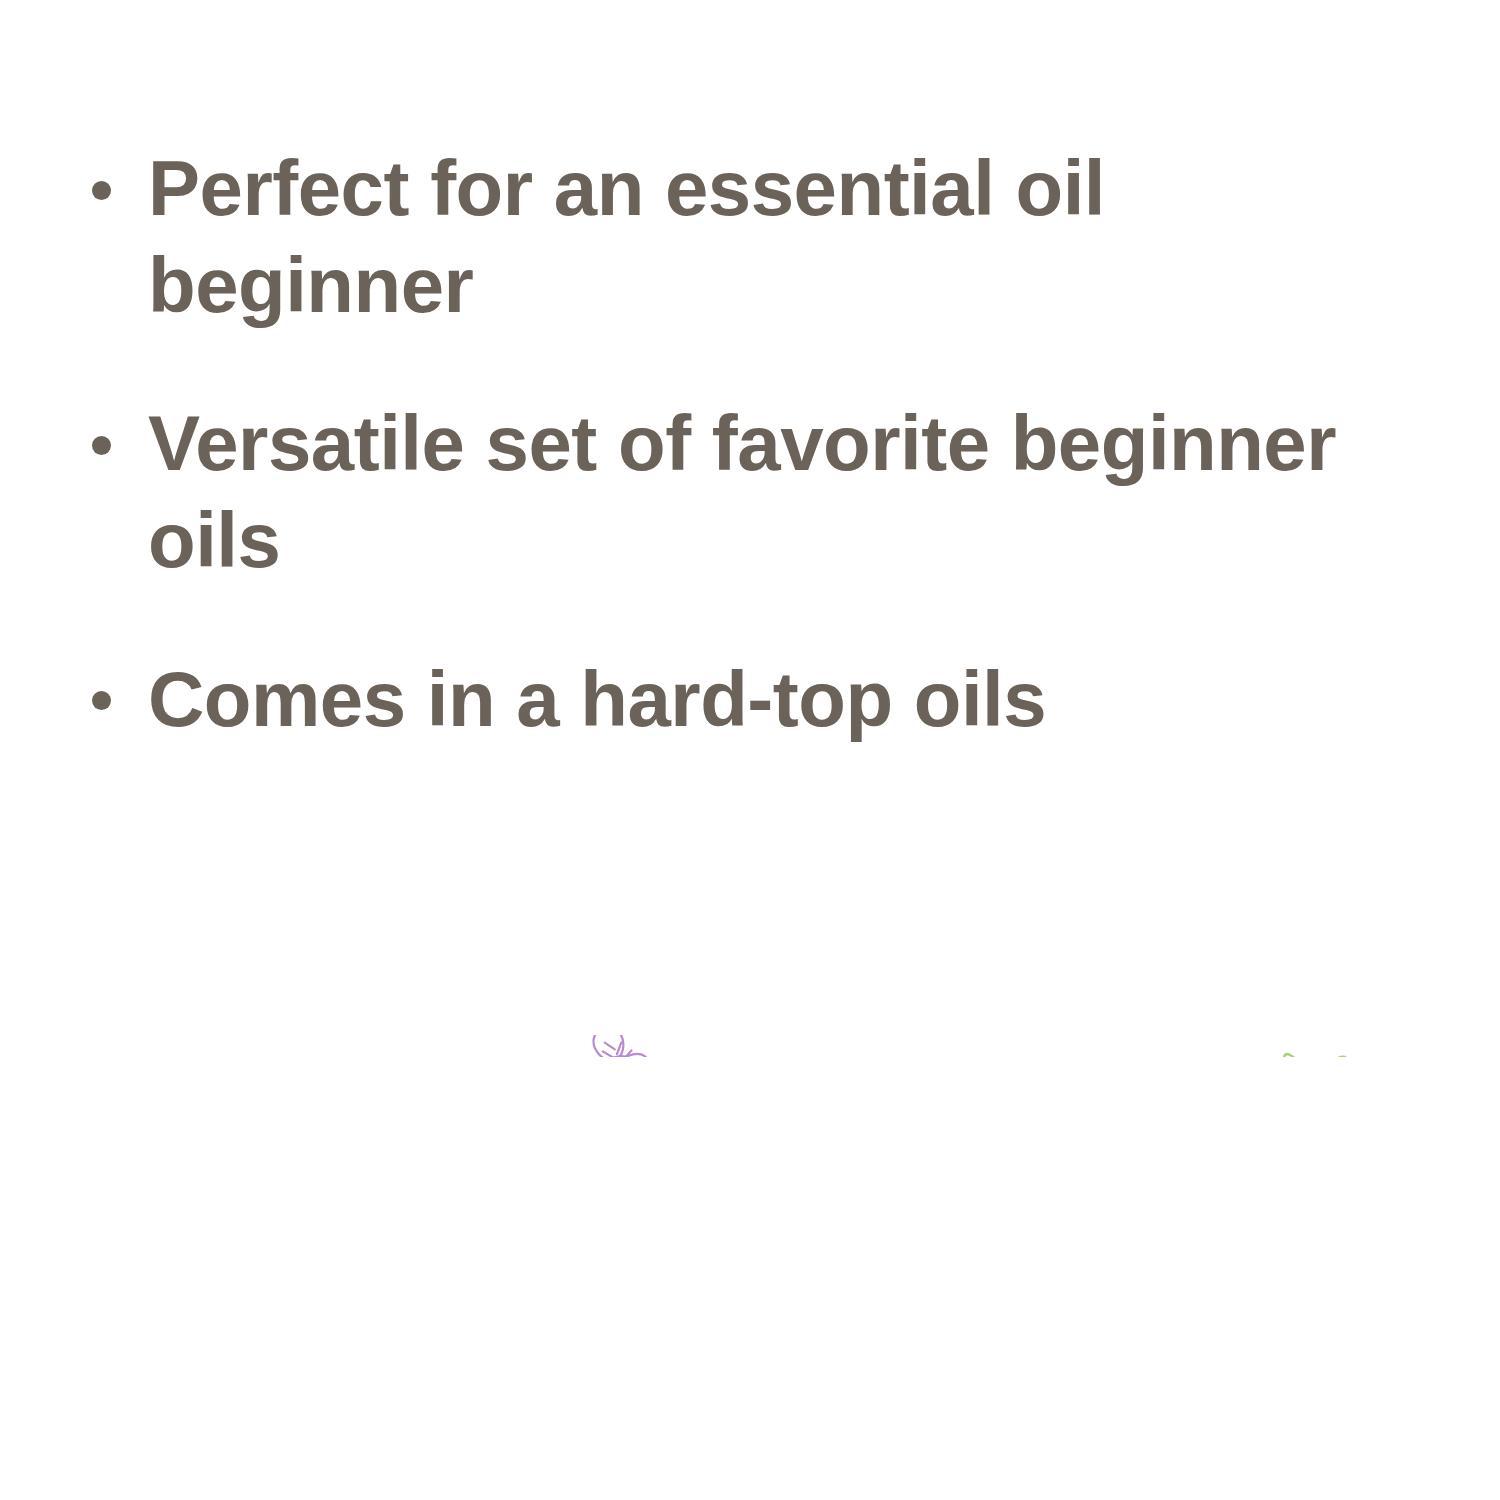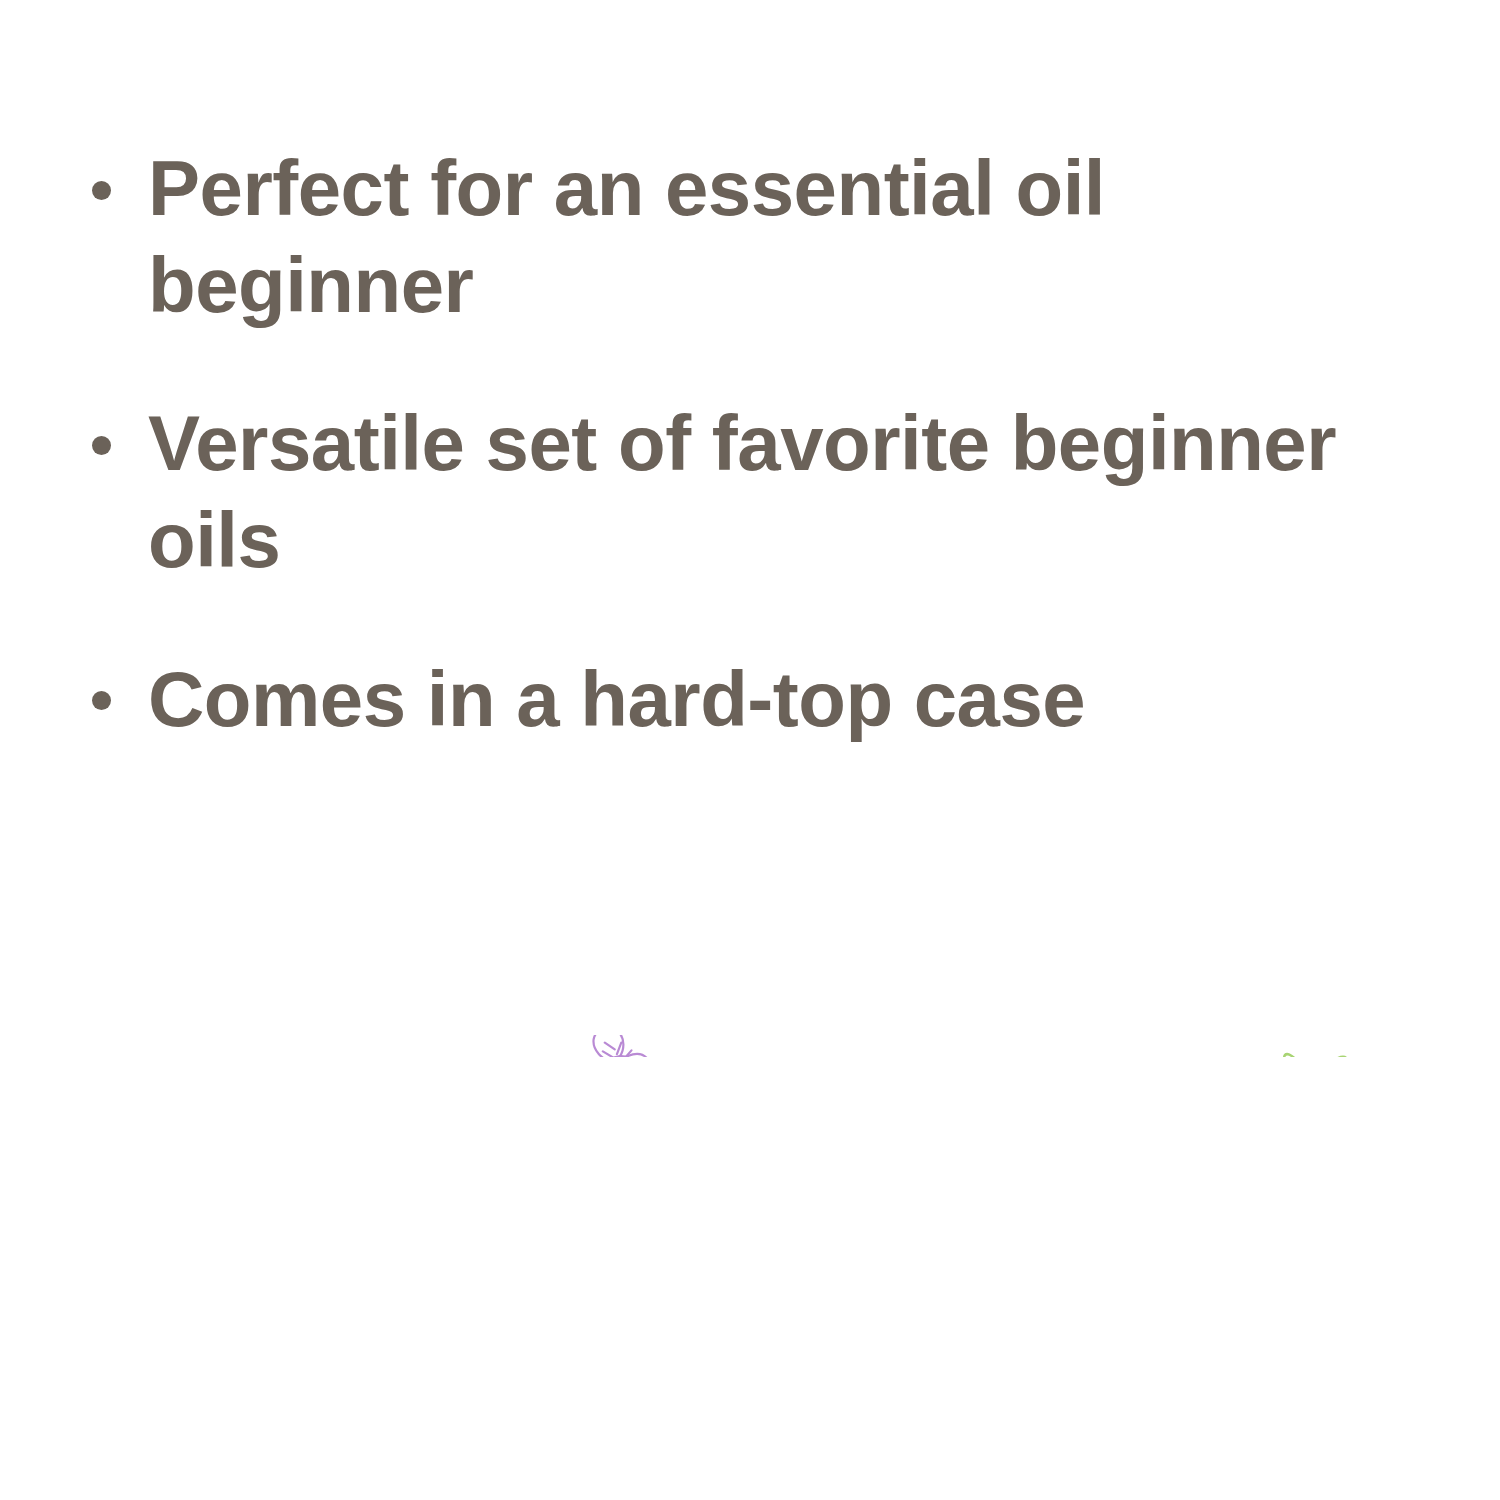--- a/index.html
+++ b/index.html
@@ -78,21 +78,21 @@
     <li class="feature-item">
       <span class="bullet-dot"></span>
       <span class="feature-text">Perfect for an essential oil beginner</span>
     </li>
     <li class="feature-item">
       <span class="bullet-dot"></span>
       <span class="feature-text">Versatile set of favorite beginner oils</span>
     </li>
     <li class="feature-item">
       <span class="bullet-dot"></span>
-      <span class="feature-text">Comes in a hard-top case</span>
+      <span class="feature-text">Comes in a hard-top oils</span>
     </li>
   </ul>
 
   <div class="botanicals">
 
     <div class="botanical" id="lemon-art">
       <svg viewBox="0 0 420 420" width="420" height="420" aria-hidden="true">
         <g fill="none" stroke="#F5A623" stroke-linecap="round" stroke-linejoin="round">
 
           <path d="M214 14 C268 18 330 52 368 108 C404 162 408 238 380 300 C352 360 294 398 228 404 C160 410 92 384 50 332 C10 282 4 212 26 152 C50 88 110 34 176 18 Z" stroke-width="6"></path>

